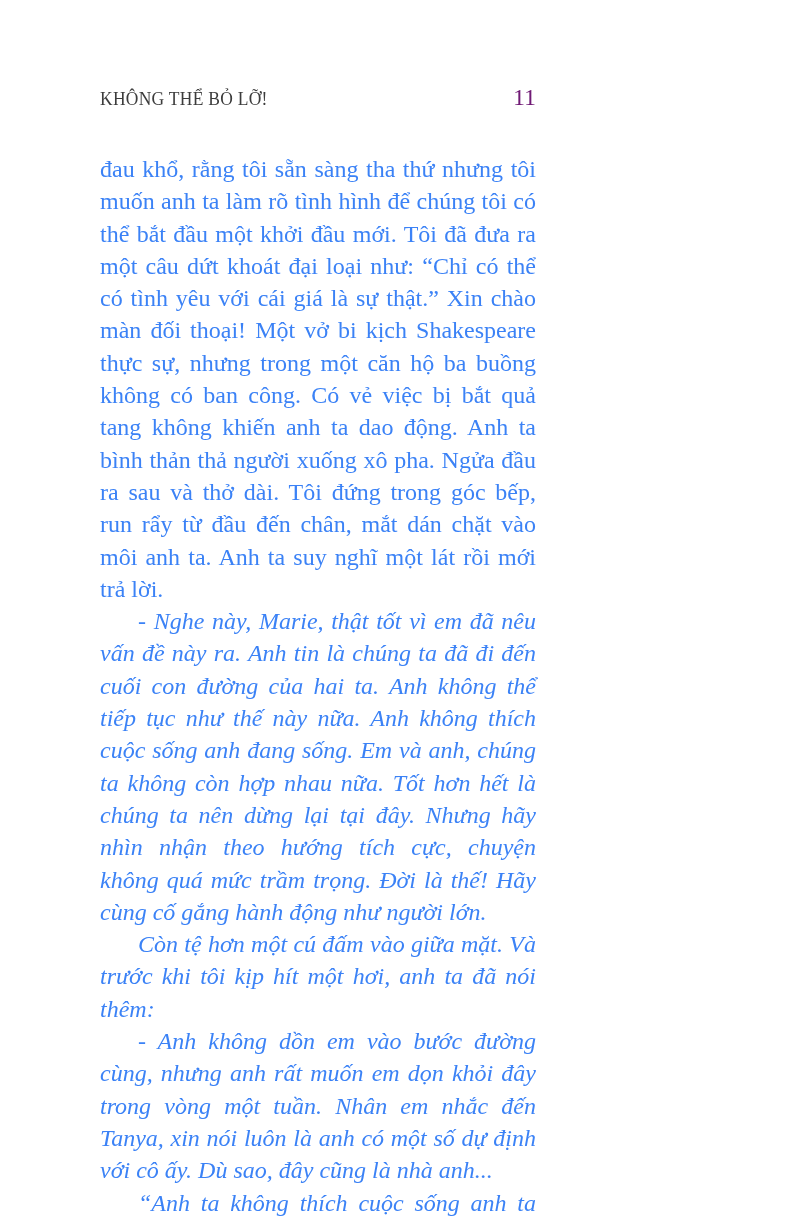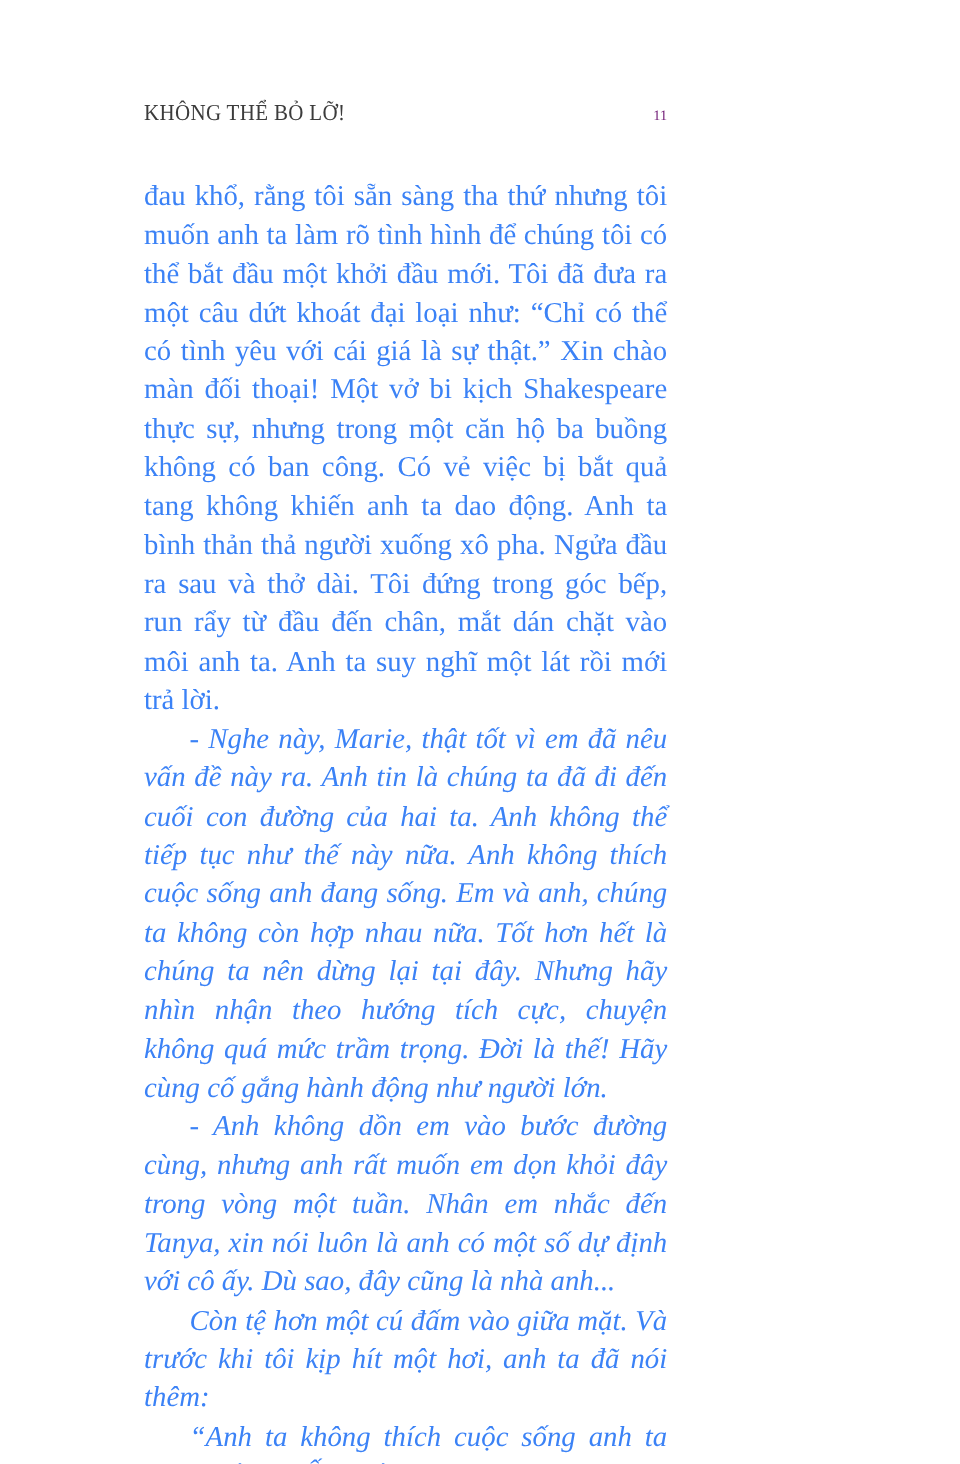--- a/index.html
+++ b/index.html
@@ -9,39 +9,38 @@
   }
   .page {
     position: relative;
     width: 636px;
     height: 1220px;
     background: #ffffff;
     box-sizing: border-box;
     padding: 84px 100px 0 100px;
     font-family: "Liberation Serif", "DejaVu Serif", serif;
     overflow: hidden;
-    margin-left: 20px;
   }
   .running-header {
     display: flex;
     justify-content: space-between;
     align-items: baseline;
     color: #3c3c3c;
   }
   .running-title {
     font-family: "Liberation Serif", serif;
     font-size: 19px;
     letter-spacing: 0.3px;
     transform: scaleX(0.92);
     transform-origin: left center;
     white-space: nowrap;
   }
   .page-number {
     font-family: "Liberation Serif", serif;
-    font-size: 12px;
+    font-size: 24px;
     color: #701a75;
   }
   .page-text {
     margin-top: 42px;
     font-size: 24px;
     line-height: 32.3px;
     color: #3b82f6;
     text-align: justify;
     text-justify: inter-word;
   }
@@ -58,17 +57,17 @@
 <body>
 
 <div class="page">
   <div class="running-header">
     <span class="running-title">KHÔNG THỂ BỎ LỠ!</span>
     <span class="page-number">11</span>
   </div>
   <div class="page-text">
       <p class="para">đau khổ, rằng tôi sẵn sàng tha thứ nhưng tôi muốn anh ta làm rõ tình hình để chúng tôi có thể bắt đầu một khởi đầu mới. Tôi đã đưa ra một câu dứt khoát đại loại như: “Chỉ có thể có tình yêu với cái giá là sự thật.” Xin chào màn đối thoại! Một vở bi kịch Shakespeare thực sự, nhưng trong một căn hộ ba buồng không có ban công. Có vẻ việc bị bắt quả tang không khiến anh ta dao động. Anh ta bình thản thả người xuống xô pha. Ngửa đầu ra sau và thở dài. Tôi đứng trong góc bếp, run rẩy từ đầu đến chân, mắt dán chặt vào môi anh ta. Anh ta suy nghĩ một lát rồi mới trả lời.</p>
       <p class="para indent">- Nghe này, Marie, thật tốt vì em đã nêu vấn đề này ra. Anh tin là chúng ta đã đi đến cuối con đường của hai ta. Anh không thể tiếp tục như thế này nữa. Anh không thích cuộc sống anh đang sống. Em và anh, chúng ta không còn hợp nhau nữa. Tốt hơn hết là chúng ta nên dừng lại tại đây. Nhưng hãy nhìn nhận theo hướng tích cực, chuyện không quá mức trầm trọng. Đời là thế! Hãy cùng cố gắng hành động như người lớn.</p>
+      <p class="para indent">Còn tệ hơn một cú đấm vào giữa mặt. Và trước khi tôi kịp hít một hơi, anh ta đã nói thêm:</p>
       <p class="para indent">- Anh không dồn em vào bước đường cùng, nhưng anh rất muốn em dọn khỏi đây trong vòng một tuần. Nhân em nhắc đến Tanya, xin nói luôn là anh có một số dự định với cô ấy. Dù sao, đây cũng là nhà anh...</p>
-      <p class="para indent">Còn tệ hơn một cú đấm vào giữa mặt. Và trước khi tôi kịp hít một hơi, anh ta đã nói thêm:</p>
       <p class="para indent">“Anh ta không thích cuộc sống anh ta đang sống.” Ấy thế nhưng chính anh ta là người quyết định tất cả, không bao giờ hỏi ý kiến tôi và cắt đứt tôi với người thân của tôi từ bao năm nay. Trong lần khởi hành mới này, mọi thứ đã sẵn sàng, tàu sắp đi ngay nhưng không có tôi. “Những người đi kèm hành khách xin mời xuống tàu. Tàu sắp khởi hành, chú ý cửa sắp đóng.” Tôi không còn vé.</p>
     </div>
 </div>
 
 </body></html>

